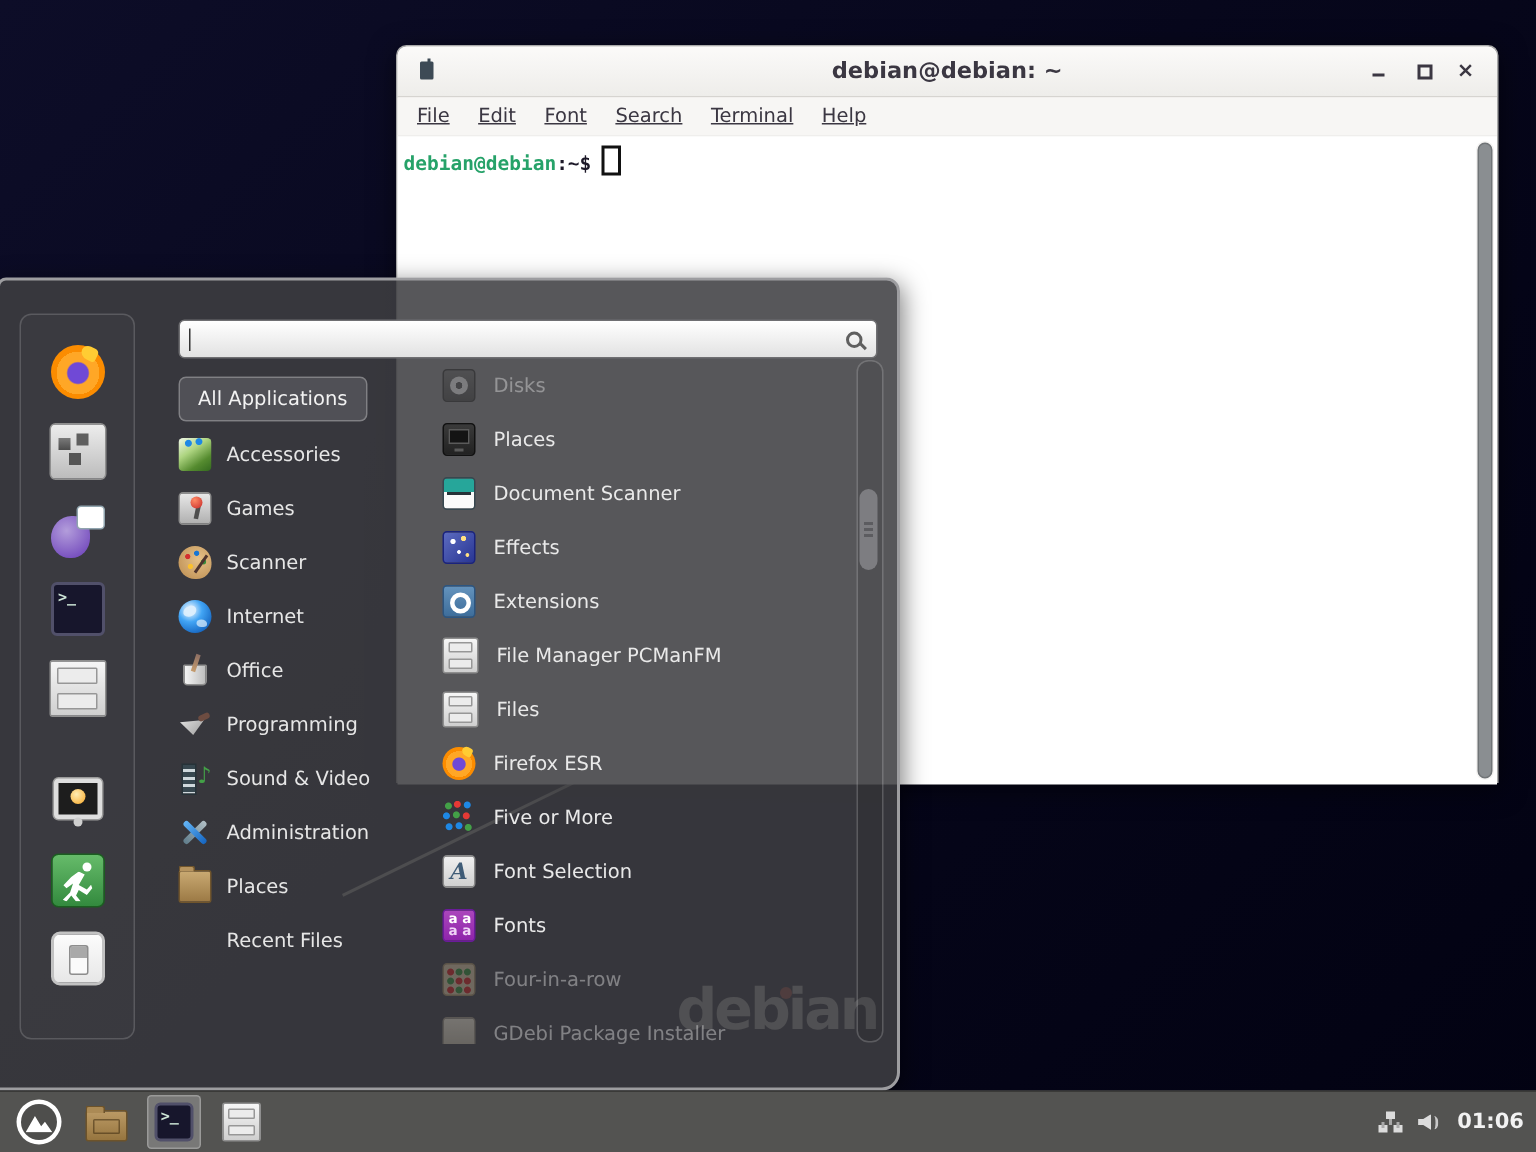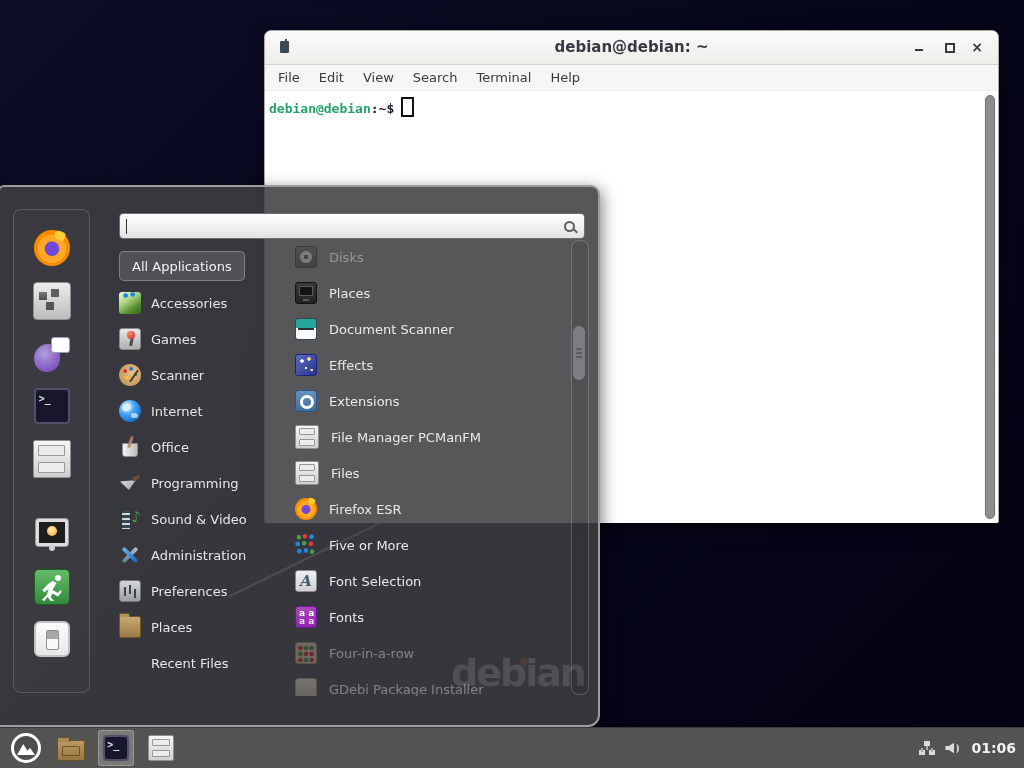--- a/index.html
+++ b/index.html
@@ -25,21 +25,21 @@
   .titlebar-appicon::before{content:"";position:absolute;left:5px;top:-2px;width:2px;height:4px;background:#3d4a55;}
   .title{position:absolute;left:0;right:0;top:7px;text-align:center;font-size:15px;font-weight:bold;color:#3b3742;}
   .win-btn{position:absolute;top:9px;width:14px;height:14px;}
   .win-min{right:72px;}
   .win-min::before{content:"";position:absolute;left:3px;top:9px;width:8px;height:2px;background:#3b3742;}
   .win-max{right:42px;}
   .win-max::before{content:"";position:absolute;left:3px;top:3px;width:6px;height:6px;border:2px solid #3b3742;}
   .win-close{right:14px;color:#3b3742;font-weight:bold;font-size:14px;line-height:14px;text-align:center;}
   .menubar{display:flex;align-items:center;gap:19px;height:25px;padding-left:13px;
     background:#f7f6f4;border-bottom:1px solid #efeeec;font-size:13px;color:#3b3742;}
-  .menu-item{cursor:default;}
+  .menu-item{cursor:default;text-decoration:underline;}
   .term-content{position:relative;height:432px;background:#fff;
     font-family:"DejaVu Sans Mono","Liberation Mono",monospace;font-size:13px;font-weight:bold;}
   .prompt-line{padding:6px 4px;}
   .p-user{color:#26a269;margin-top:28px;}
   .p-path{color:#1c1828;}
   .term-cursor{display:inline-block;width:9px;height:16px;border:2px solid #111;vertical-align:-4px;margin-left:7px;}
   .term-scrollbar{position:absolute;top:3px;bottom:3px;right:2px;width:12px;background:#f4f3f2;border-radius:6px;}
   .term-thumb{position:absolute;top:1px;bottom:1px;left:1px;width:10px;background:#8a8e91;border-radius:5px;border:1px solid #707477;box-sizing:border-box;}
 
   
@@ -259,21 +259,21 @@
       <span class="titlebar-appicon"></span>
       <span class="title">debian@debian: ~</span>
       <span class="win-btn win-min"></span>
       <span class="win-btn win-max"></span>
       <span class="win-btn win-close">×</span>
     </div>
     <div class="menubar">
 
     <span class="menu-item">File</span>
         <span class="menu-item">Edit</span>
-        <span class="menu-item">View</span>
+        <span class="menu-item">Font</span>
         <span class="menu-item">Search</span>
         <span class="menu-item">Terminal</span>
         <span class="menu-item">Help</span>
       </div>
     <div class="term-content">
       <div class="prompt-line"><span class="p-user">debian@debian</span><span class="p-path">:~$</span><span class="term-cursor"></span></div>
       <div class="term-scrollbar">
         <div class="term-thumb"></div>
       </div>
     </div>
@@ -333,24 +333,20 @@
           <span class="ic icon22 ic-programming"></span>
           <span class="row-label">Programming</span>
         </div>
         <div class="cat-row">
           <span class="ic icon22 ic-soundvideo"></span>
           <span class="row-label">Sound &amp; Video</span>
         </div>
         <div class="cat-row">
           <span class="ic icon22 ic-administration"></span>
           <span class="row-label">Administration</span>
-        </div>
-        <div class="cat-row">
-          <span class="ic icon22 ic-preferences"></span>
-          <span class="row-label">Preferences</span>
         </div>
         <div class="cat-row">
           <span class="ic icon22 ic-places"></span>
           <span class="row-label">Places</span>
         </div>
         <div class="cat-row">
           <span class="ic icon22" style="visibility: hidden;"></span>
           <span class="row-label">Recent Files</span>
         </div>
       </div>

